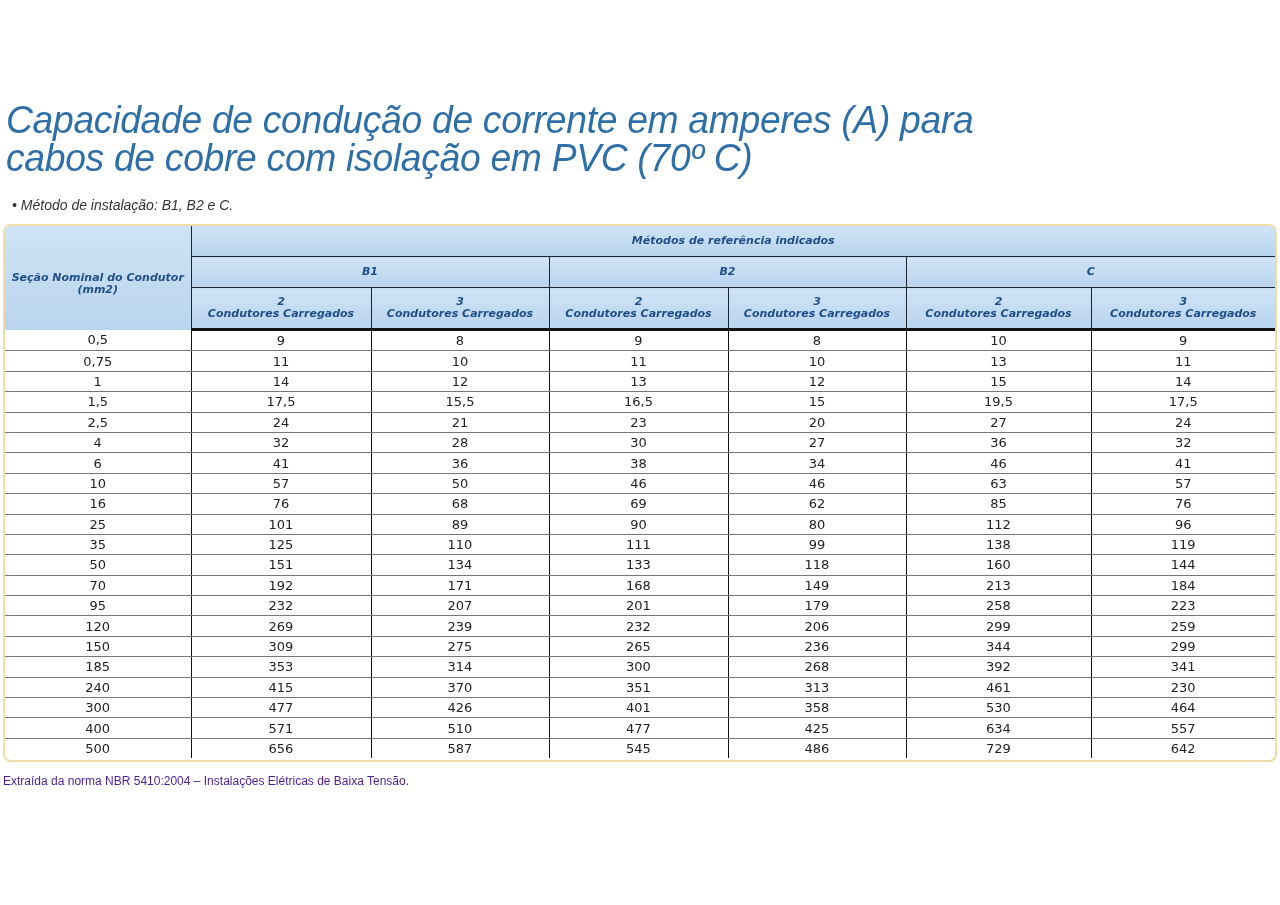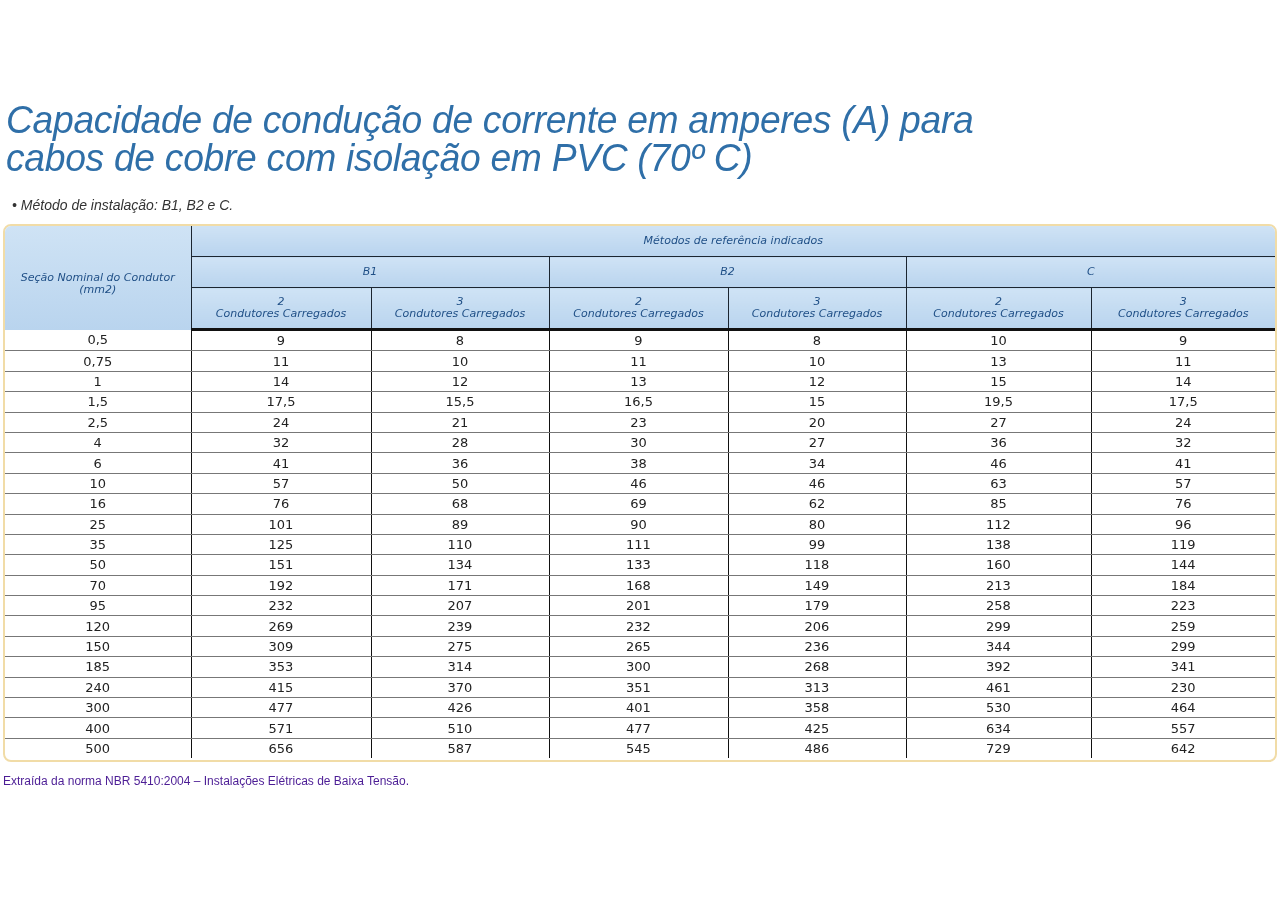--- a/index.html
+++ b/index.html
@@ -15,21 +15,21 @@
       position: absolute; left: 12px; top: 197px; font-size: 14px; font-style: italic; color: #333;
     }
     .table-box {
       position: absolute; left: 3px; top: 224px; width: 1274px; height: 538px;
       border: 2px solid #f1dca7; border-radius: 8px; overflow: hidden; background: #fff;
       box-sizing: border-box;
     }
     table { border-collapse: collapse; width: 100%; table-layout: fixed; }
     th {
       background: linear-gradient(#cfe3f5, #b9d4ee);
-      color: #1f4f86; font-style: italic; font-weight: normal; font-size: 11px;
+      color: #1f4f86; font-style: italic; font-weight: bold; font-size: 11px;
       text-align: center; padding: 0; line-height: 12px;
       font-family: "DejaVu Sans", sans-serif;
       border-left: 1px solid #1b2530;
     }
     th.first { border-left: none; }
     tr.h1 th { height: 30px; }
     tr.h2 th { height: 30px; border-top: 1px solid #1b2530; }
     tr.h3 th { height: 40px; border-top: 1px solid #1b2530; }
     th.corner { vertical-align: middle; padding-top: 12px; }
     tr.h3 th { border-bottom: 3px solid #111; }

